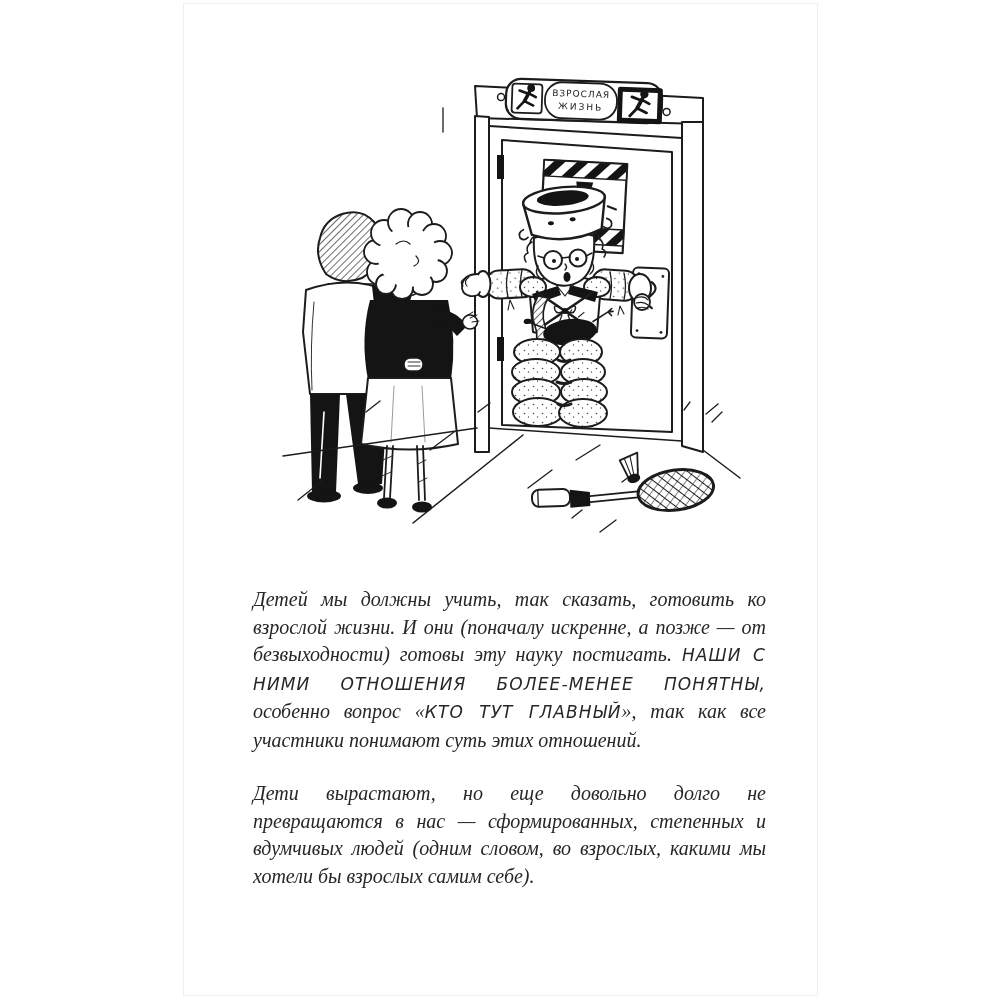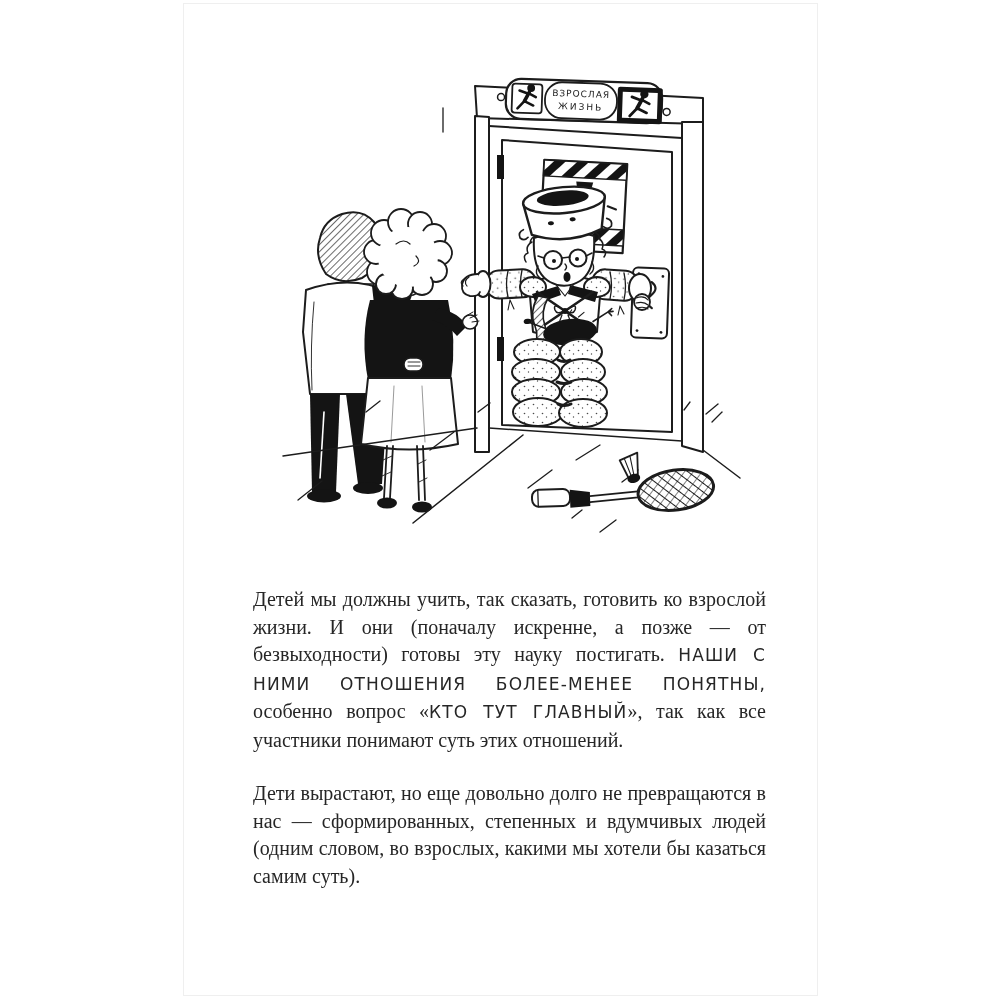--- a/index.html
+++ b/index.html
@@ -2,21 +2,21 @@
 <html lang="ru"><head>
 <meta charset="utf-8">
 <style>
   html,body{margin:0;padding:0;background:#ffffff;}
   .page{position:relative;width:1000px;height:1000px;background:#ffffff;overflow:hidden;
         font-family:"Liberation Serif", serif;}
   .page-edge{position:absolute;left:183px;top:3px;width:633px;height:991px;
              border:1px solid #efefef;pointer-events:none;}
   .illustration{position:absolute;left:270px;top:60px;width:480px;height:490px;}
   .illustration text{font-family:"DejaVu Sans",sans-serif;fill:#1c1c1c;}
-  .text-block{position:absolute;left:253px;top:586px;width:513px;color:#262626;}
+  .text-block{position:absolute;left:253px;top:586px;width:513px;color:#262626;font-style:italic;}
   .text-block p{margin:0 0 26px 0;font-size:20px;line-height:27.5px;
                 text-align:justify;text-align-last:left;}
   .serif{font-family:"Liberation Serif", serif;}
   .hand{font-family:"DejaVu Sans", sans-serif;font-size:17px;letter-spacing:1.1px;}
 </style>
 </head>
 <body>
 
 <div class="page">
   <div class="page-edge"></div>
@@ -268,16 +268,16 @@
       <path d="M357,398 L359,415 M363,397 L362,415" stroke="#1c1c1c" stroke-width="1.1" fill="none"></path>
       <ellipse cx="361" cy="419" rx="6.5" ry="4.5" fill="#141414"></ellipse>
     </g>
   </svg>
 
   <div class="text-block">
     <p>
       <span class="serif">Детей мы должны учить, так сказать, готовить ко взрослой жизни. И они (поначалу искренне, а позже — от безвыходности) готовы эту науку постигать. </span><span class="hand">НАШИ С НИМИ ОТНОШЕНИЯ БОЛЕЕ-МЕНЕЕ ПОНЯТНЫ,</span><span class="serif"> особенно вопрос «</span><span class="hand">КТО ТУТ ГЛАВНЫЙ</span><span class="serif">», так как все участники понимают суть этих отношений.</span>
     </p>
     <p>
-      <span class="serif">Дети вырастают, но еще довольно долго не превращаются в нас — сформированных, степенных и вдумчивых людей (одним словом, во взрослых, какими мы хотели бы казаться самим суть).</span>
+      <span class="serif">Дети вырастают, но еще довольно долго не превращаются в нас — сформированных, степенных и вдумчивых людей (одним словом, во взрослых, какими мы хотели бы взрослых самим себе).</span>
     </p>
   </div>
 </div>
 
 </body></html>

